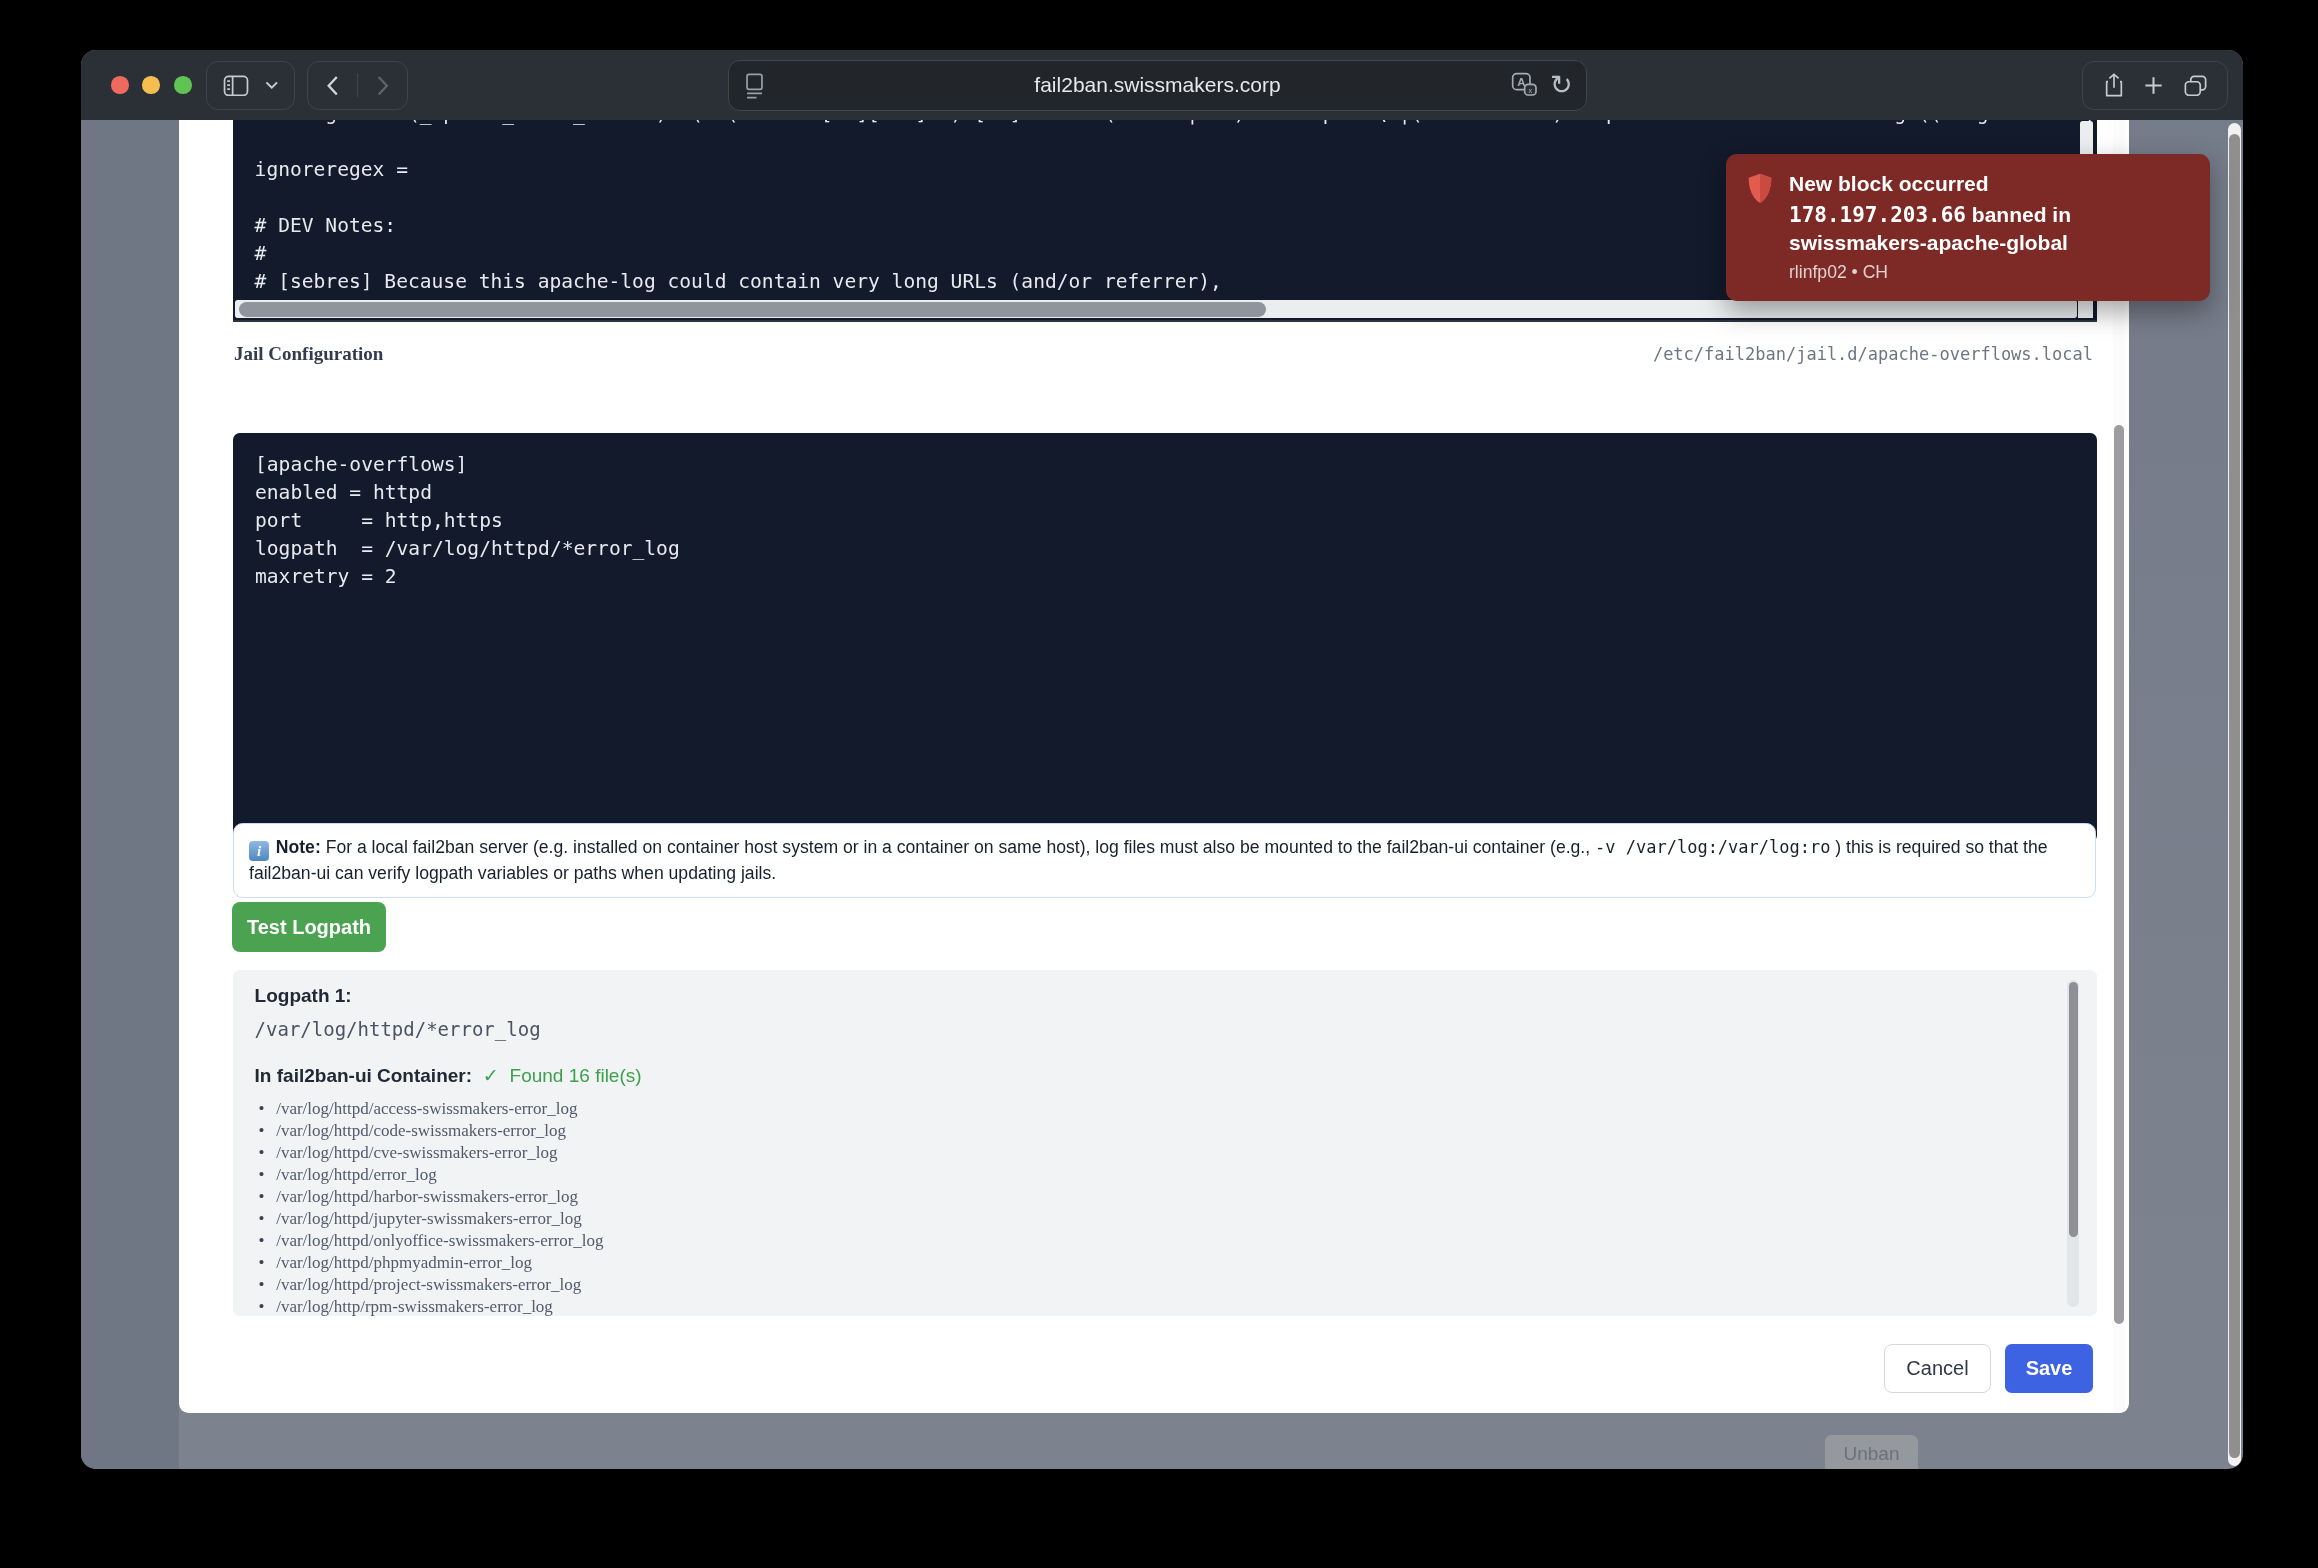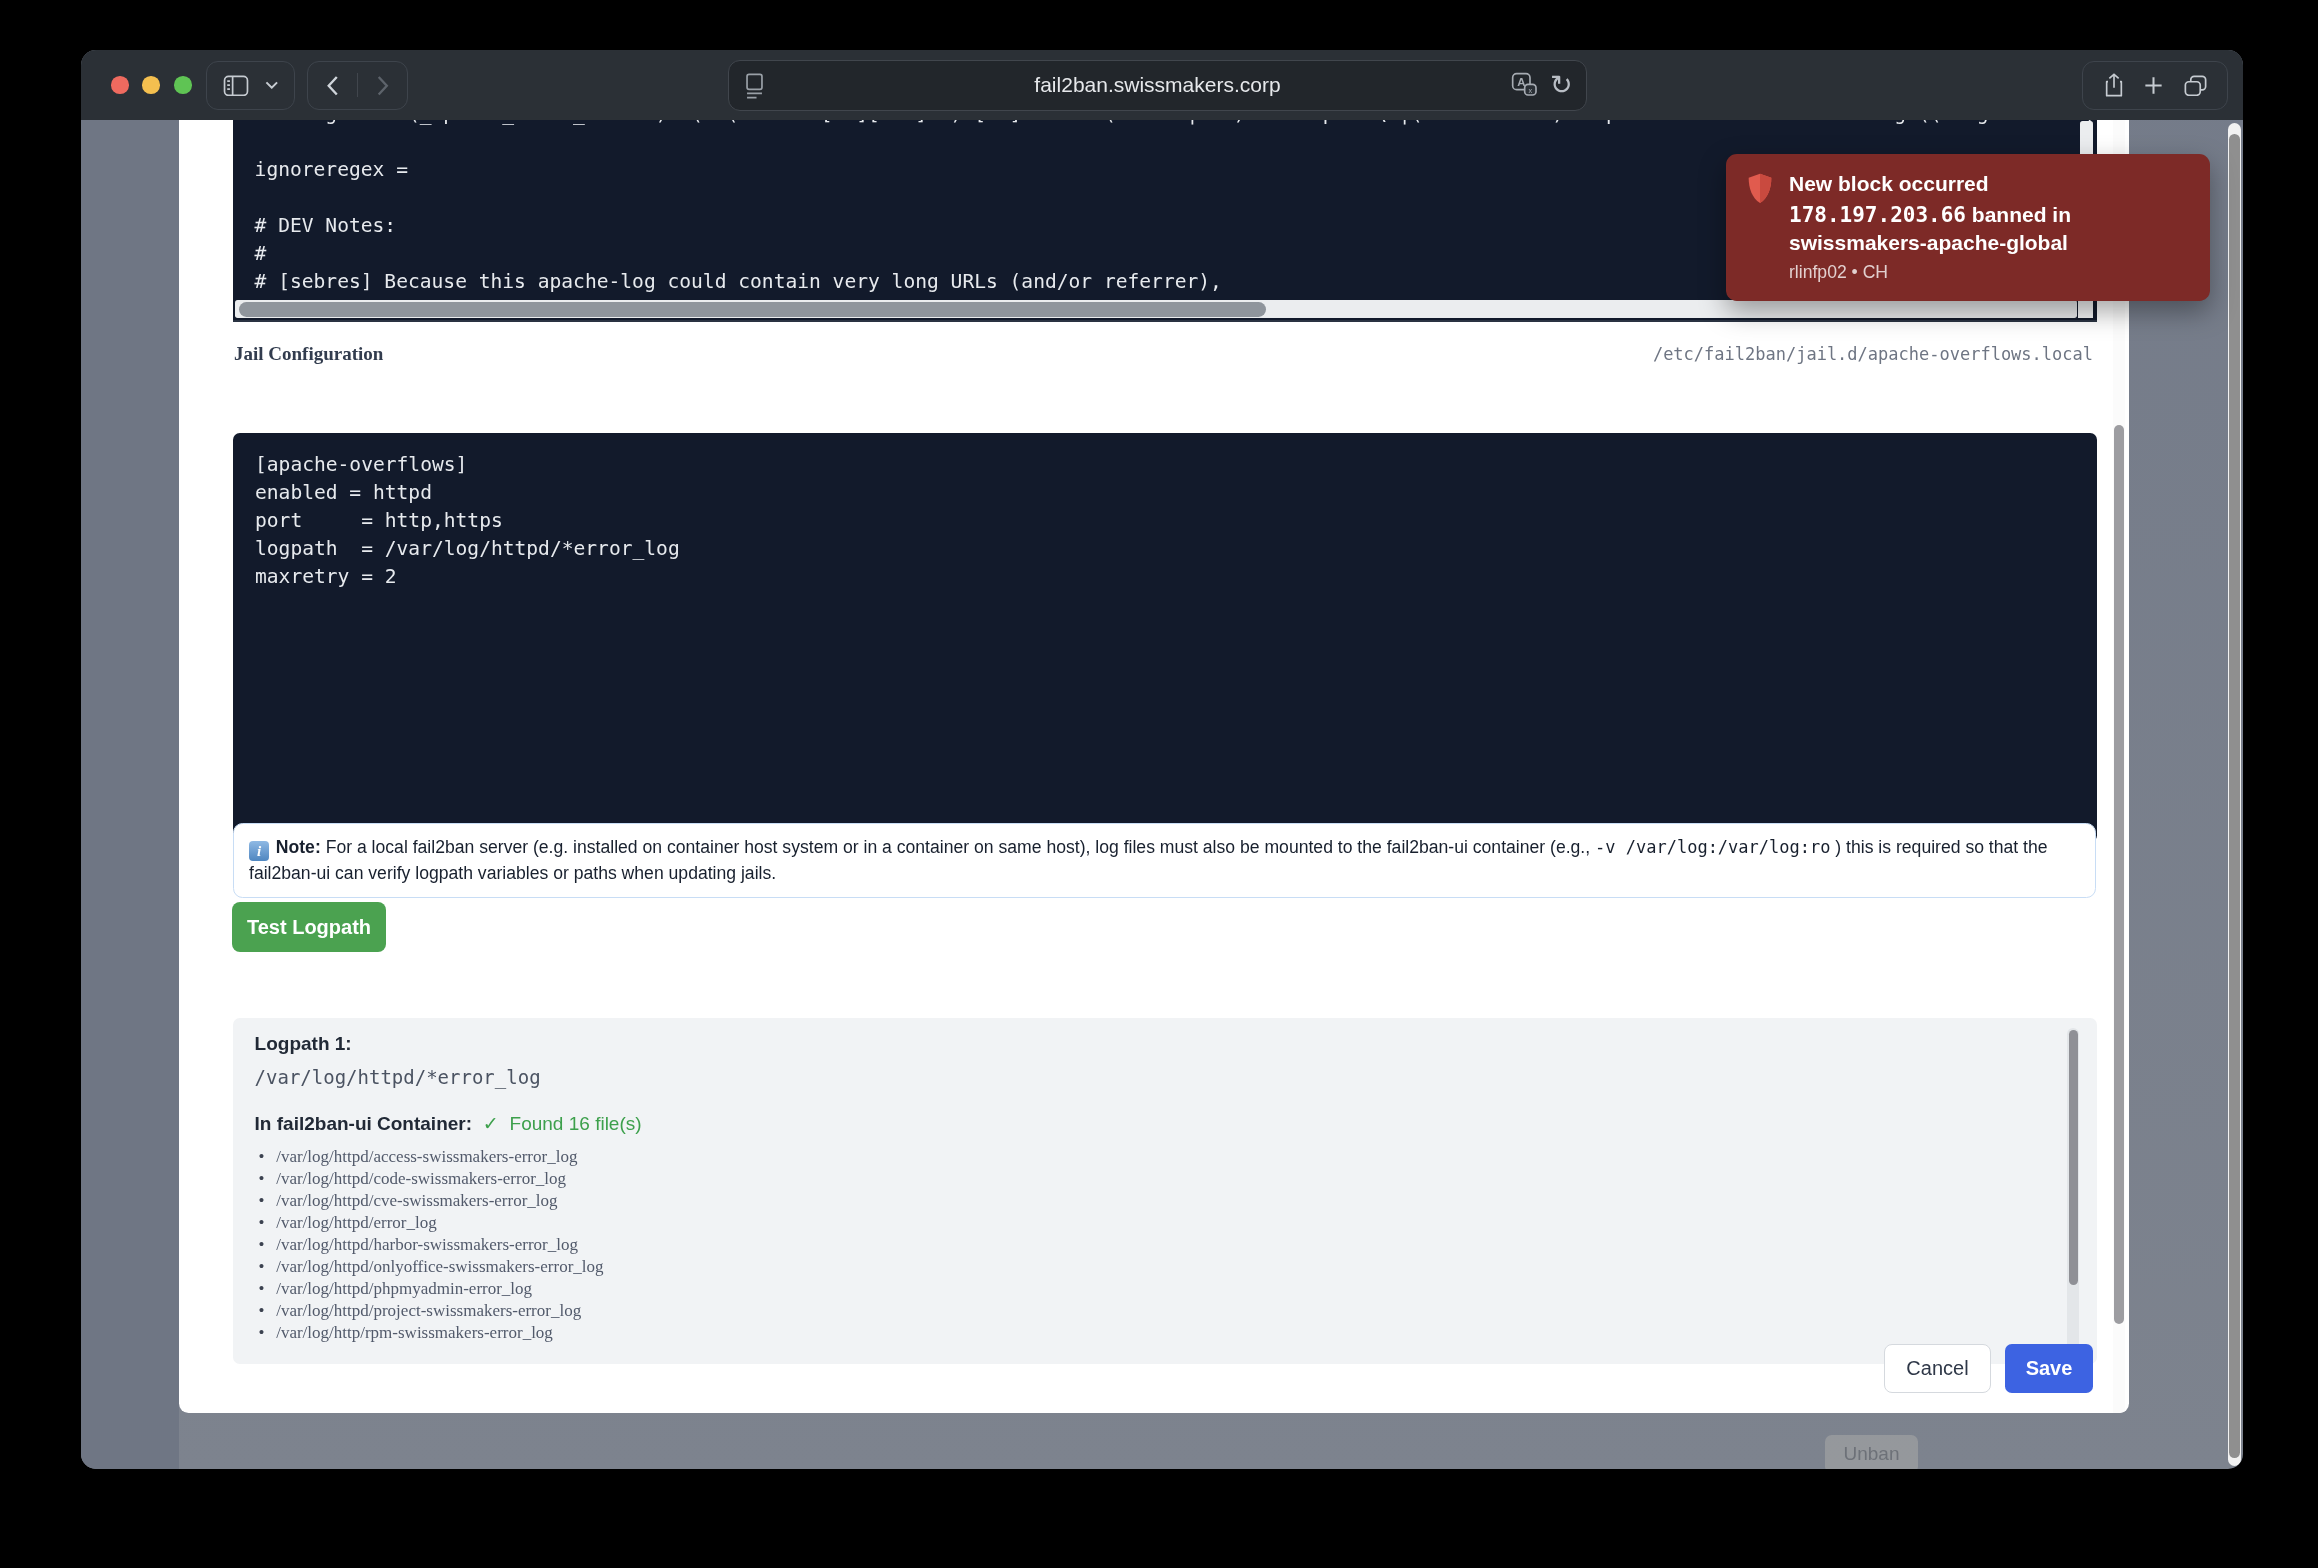--- a/index.html
+++ b/index.html
@@ -60,21 +60,21 @@
   
   .btn-test{position:absolute;left:53px;top:782px;width:154px;height:50px;background:#4ba250;border:none;
     border-radius:8px;color:#fff;font-size:20px;font-weight:700;font-family:"Liberation Sans",sans-serif;}
   .btn-cancel{position:absolute;left:1705px;top:1224px;width:107px;height:49px;background:#fff;
     border:1.4px solid #d5d9de;border-radius:8px;color:#2f3848;font-size:20px;font-weight:500;
     font-family:"Liberation Sans",sans-serif;box-sizing:border-box;}
   .btn-save{position:absolute;left:1826px;top:1224px;width:88px;height:49px;background:#3d63e2;border:none;
     border-radius:6.8px;color:#fff;font-size:20px;font-weight:600;font-family:"Liberation Sans",sans-serif;}
   
   .results{position:absolute;left:54px;top:850px;width:1864px;height:346px;background:#f1f3f5;
-    border-radius:6.8px;overflow:hidden;box-sizing:border-box;padding:15px 21.6px;margin-top:48px;}
+    border-radius:6.8px;overflow:hidden;box-sizing:border-box;padding:15px 21.6px;}
   .res-label{font-size:19px;font-weight:700;color:#212936;}
   .res-path{font-size:19px;color:#4b5362;margin-top:10.8px;}
   .res-row{margin-top:24px;display:flex;align-items:baseline;gap:10.8px;}
   .res-found{color:#3da04c;font-size:19px;}
   .file-list{margin-top:10.8px;}
   .file-item{position:relative;padding-left:21.6px;font-family:Liberation Serif, serif;
     font-size:17px;line-height:22px;color:#525a6b;white-space:pre;}
   .file-item::before{content:"•";position:absolute;left:4px;color:#3c4250;}
   .res-scroll{position:absolute;right:17.6px;top:9.5px;bottom:9.5px;width:12px;background:#e3e6e9;border-radius:6px;}
   .res-thumb{position:absolute;left:1.4px;right:1.4px;top:2.7px;height:255px;background:#8f9096;border-radius:5.4px;}
@@ -229,20 +229,21 @@
         <span class="res-label">In fail2ban-ui Container:</span>
         <span class="res-found">✓</span>
         <span class="res-found">Found 16 file(s)</span>
       </div>
       <div class="file-list">
           <div class="file-item">/var/log/httpd/access-swissmakers-error_log</div>
           <div class="file-item">/var/log/httpd/code-swissmakers-error_log</div>
           <div class="file-item">/var/log/httpd/cve-swissmakers-error_log</div>
           <div class="file-item">/var/log/httpd/error_log</div>
           <div class="file-item">/var/log/httpd/harbor-swissmakers-error_log</div>
+          <div class="file-item">/var/log/httpd/jupyter-swissmakers-error_log</div>
           <div class="file-item">/var/log/httpd/onlyoffice-swissmakers-error_log</div>
           <div class="file-item">/var/log/httpd/phpmyadmin-error_log</div>
           <div class="file-item">/var/log/httpd/project-swissmakers-error_log</div>
           <div class="file-item">/var/log/http/rpm-swissmakers-error_log</div>
         </div>
       <div class="res-scroll">
         <div class="res-thumb"></div>
       </div>
     </div>
 

